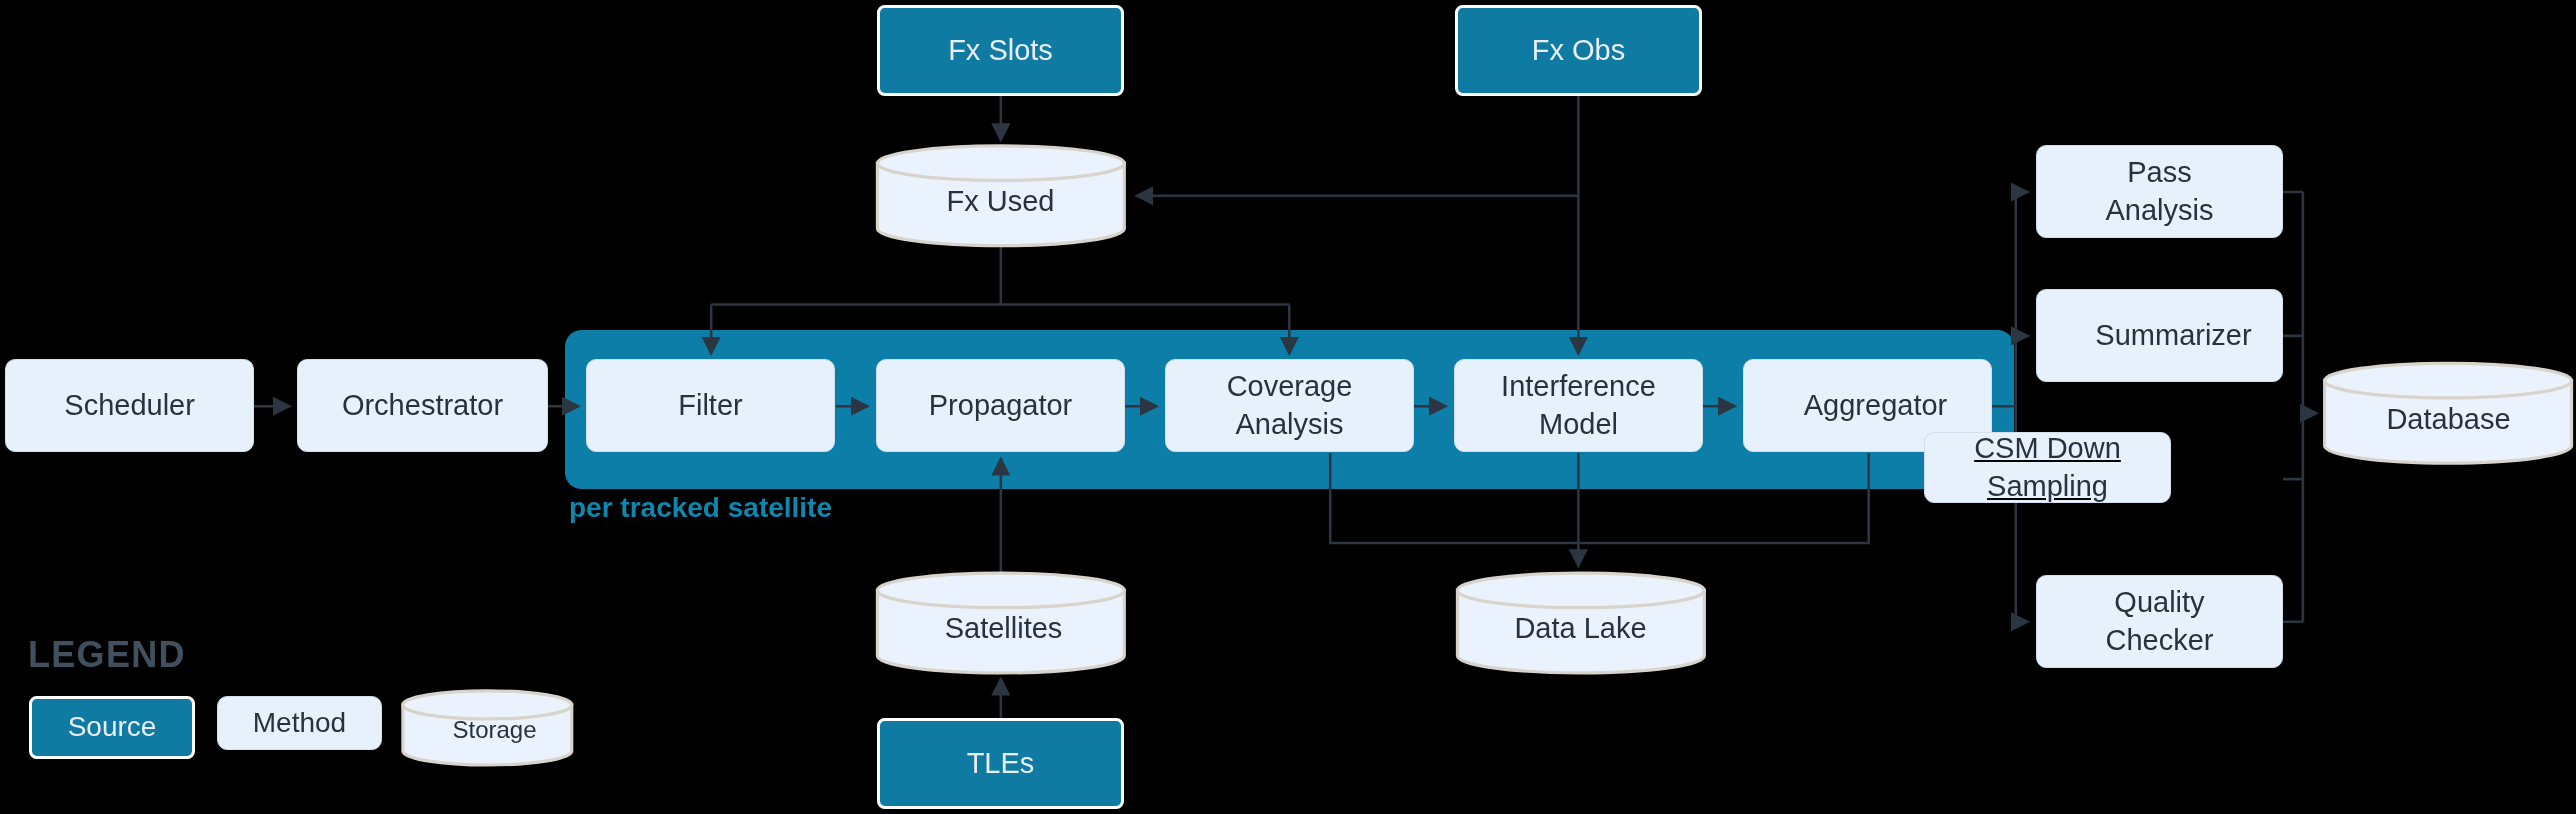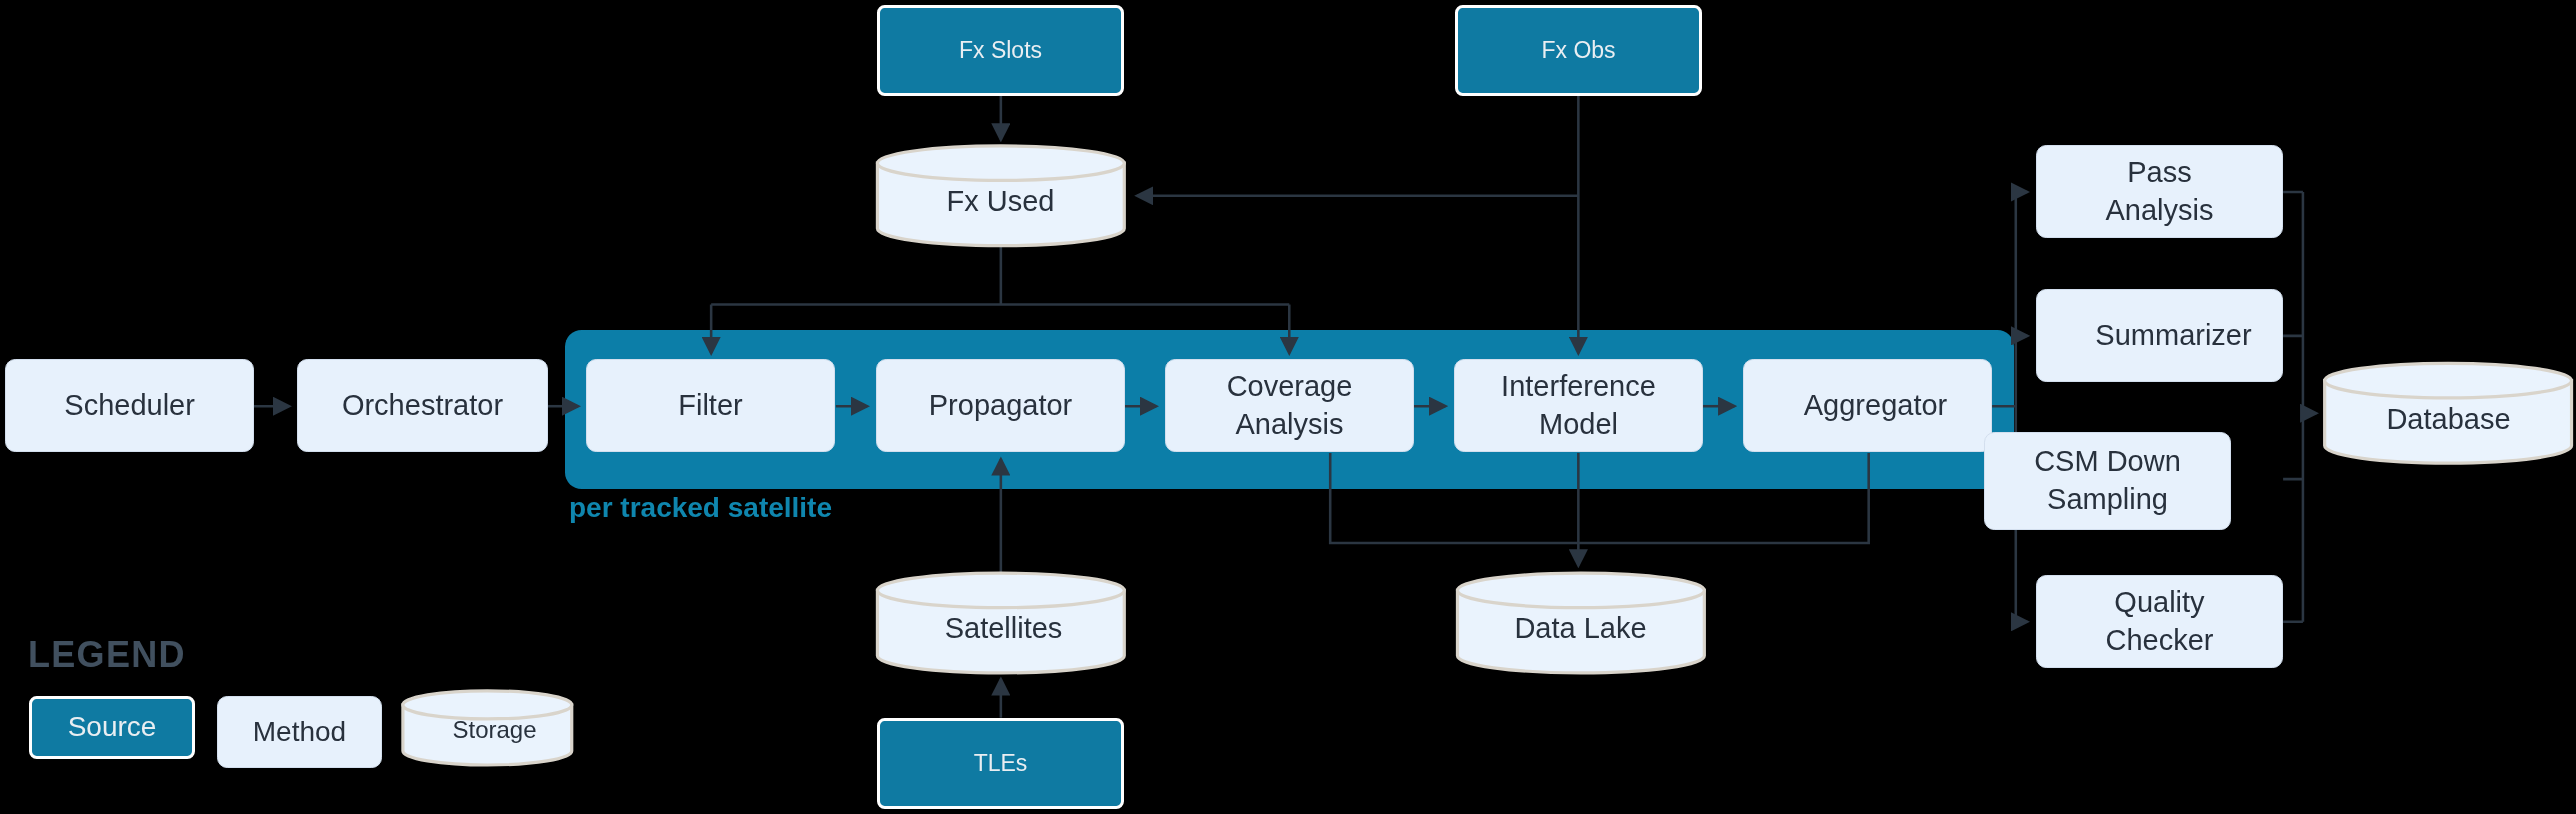--- a/index.html
+++ b/index.html
@@ -12,21 +12,21 @@
   }
   .abs { position:absolute; box-sizing:border-box; }
   
   .source {
     background: var(--source_fill);
     border: 3.8px solid #ffffff;
     border-radius: 7.7px;
     display:flex; align-items:center; justify-content:center;
     z-index: 3;
   }
-  .source .lbl { color: var(--text_light); font-size:23px; }
+  .source .lbl { color: var(--text_light); font-size:29px; }
   
   .method {
     background: var(--method_fill);
     border: 1.3px solid var(--method_border);
     border-radius: 10.2px;
     display:flex; align-items:center; justify-content:center;
     z-index: 3;
   }
   .method .lbl { color: var(--text_dark); font-size:29px; }
   .lbl { white-space: pre-line; text-align:center; line-height:1.3; }
@@ -142,21 +142,21 @@
 <div class="abs method" style="left:1743px; top:359px; width:249px; height:93px;padding-left:16px;">
   <span class="lbl">Aggregator</span>
 </div>
 <div class="abs method" style="left:2036px; top:145px; width:247px; height:93px;">
   <span class="lbl">Pass
 Analysis</span>
 </div>
 <div class="abs method" style="left:2036px; top:289px; width:247px; height:93px;padding-left:28px;">
   <span class="lbl">Summarizer</span>
 </div>
-<div class="abs method" style="left:1984px; top:432px; width:247px; height:98px;">
+<div class="abs method" style="left:1924px; top:432px; width:247px; height:71px;text-decoration:underline;">
   <span class="lbl">CSM Down
 Sampling</span>
 </div>
 <div class="abs method" style="left:2036px; top:575px; width:247px; height:93px;">
   <span class="lbl">Quality
 Checker</span>
 </div>
 
 <div class="abs source" style="left:877px; top:5.1px; width:247px; height:91px;">
   <span class="lbl">Fx Slots</span>
@@ -172,17 +172,17 @@
 <div class="abs cyl-label" style="left:877px; top:588px; width:253px; height:81px;">Satellites</div>
 <div class="abs cyl-label" style="left:1457px; top:588px; width:247px; height:81px;">Data Lake</div>
 <div class="abs cyl-label" style="left:2325px; top:379px; width:247px; height:81px;">Database</div>
 
 <div class="abs" id="container-label" style="left:569px; top:492px;">per tracked satellite</div>
 
 <div class="abs" id="legend-title" style="left:28px; top:634px;">LEGEND</div>
 <div class="abs source legend-box" style="left:29px; top:696px; width:166px; height:63px;">
   <span class="lbl">Source</span>
 </div>
-<div class="abs method legend-box" style="left:217px; top:696px; width:165px; height:72px;">
+<div class="abs method legend-box" style="left:217px; top:696px; width:165px; height:54px;">
   <span class="lbl">Method</span>
 </div>
 <div class="abs cyl-label legend-box" style="left:403px; top:701px; width:183px; height:58px; font-size:24px;">Storage</div>
 
 
 </body></html>

